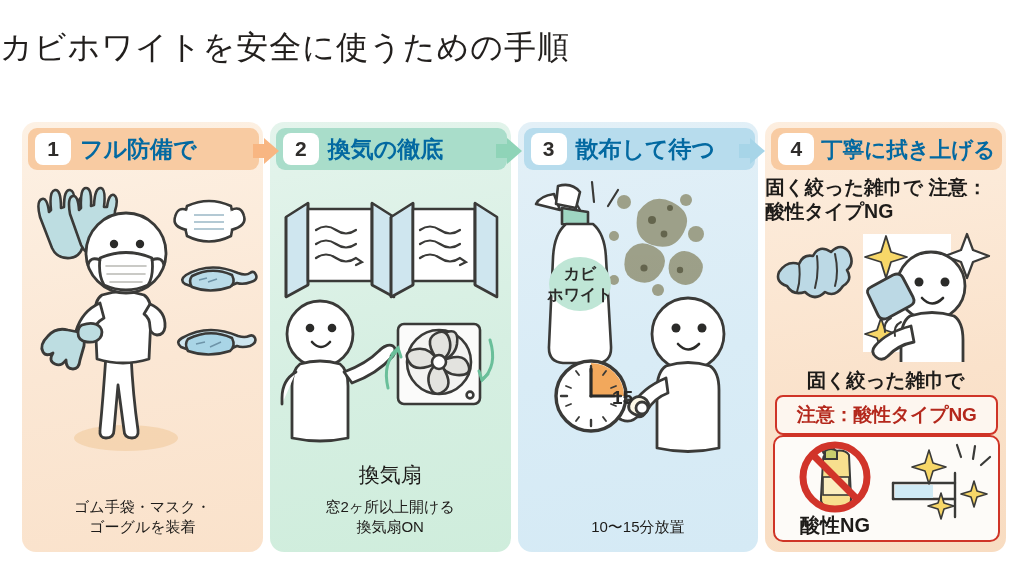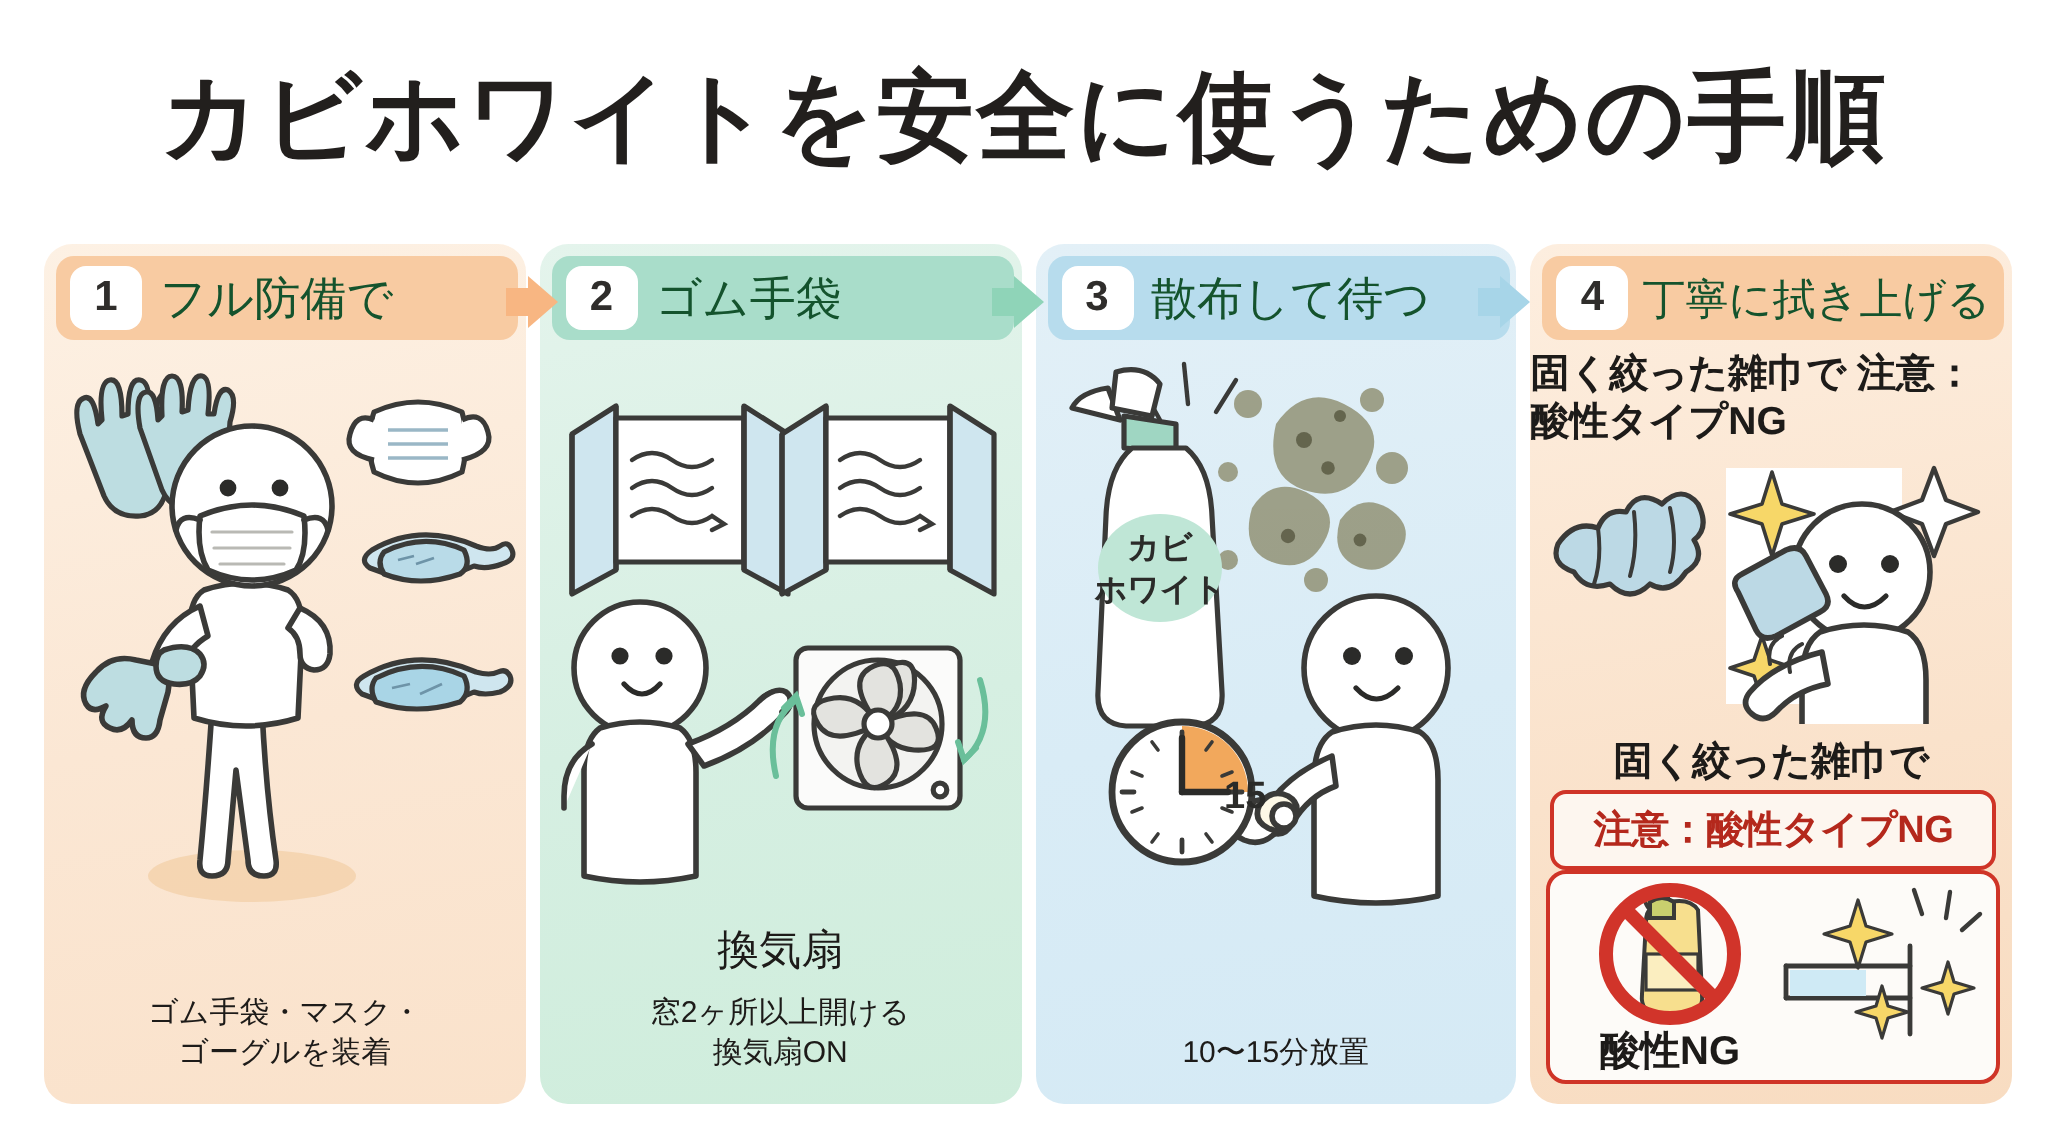--- a/index.html
+++ b/index.html
@@ -7,22 +7,22 @@
     width: 1024px; height: 571px;
     background: #ffffff;
     font-family: "Liberation Sans", "DejaVu Sans", sans-serif;
     overflow: hidden;
   }
   #root { position: relative; width: 1024px; height: 571px; background:#fff; }
 
   
   .title {
     position: absolute; top: 26px; left: 0; width: 1024px;
-    text-align: center;
-    font-size: 49px; font-weight: 700; letter-spacing: 1px;
+    text-align: left;
+    font-size: 32px; font-weight: 400; letter-spacing: 1px;
     color: #221f1d;
   }
 
   
   .panels {
     position: absolute; top: 122px; left: 22px;
     width: 984px; height: 430px;
     display: flex; gap: 7px;
   }
   .panel {
@@ -49,21 +49,21 @@
   .h4 { background: #f8cba2; }
   .numbox {
     width: 36px; height: 32px; background: #ffffff;
     border-radius: 8px;
     display: flex; align-items: center; justify-content: center;
     font-size: 21px; font-weight: 700; color: #2f2d2b;
     flex: 0 0 auto;
   }
   .htitle {
     margin-left: 9px;
-    font-size: 23px; font-weight: 400; color: #14532d;
+    font-size: 23px; font-weight: 700; color: #0369a1;
     white-space: nowrap;
   }
   .p4 .htitle { font-size: 21.5px; margin-left: 7px; }
   .arrow-wrap { position: absolute; z-index: 6; top: 138px; width: 26px; height: 27px; }
   .arrow-wrap .bar { position:absolute; left:0; top:6px; width:13px; height:14px; }
   .arrow-wrap .tip {
     position:absolute; left:11px; top:0;
     width:0; height:0;
     border-top: 13.5px solid transparent;
     border-bottom: 13.5px solid transparent;
@@ -193,21 +193,21 @@
 
       <div class="caption">
         <span class="ln">ゴム手袋・マスク・</span>
         <span class="ln">ゴーグルを装着</span>
       </div>
     </div>
 
     <div class="panel p2">
       <div class="phead h2">
         <div class="numbox">2</div>
-        <div class="htitle">ゴム手袋</div>
+        <div class="htitle">換気の徹底</div>
       </div>
 
       <div class="illus" style="left:0;top:50px;width:243px;height:300px;">
         <svg width="243" height="300" viewBox="0 0 243 300">
 
           <g stroke="#3a3a38" stroke-width="2.6" stroke-linejoin="round" fill="#ffffff">
             <path d="M16 45 l22 -14 l0 82 l-22 12 z" fill="#cfe6ef"></path>
             <path d="M38 31 l0 82 M16 45 l0 80"></path>
             <rect x="38" y="37" width="64" height="72" fill="#ffffff"></rect>
             <path d="M102 31 l22 14 l0 80 l-22 -12 z" fill="#cfe6ef"></path>

